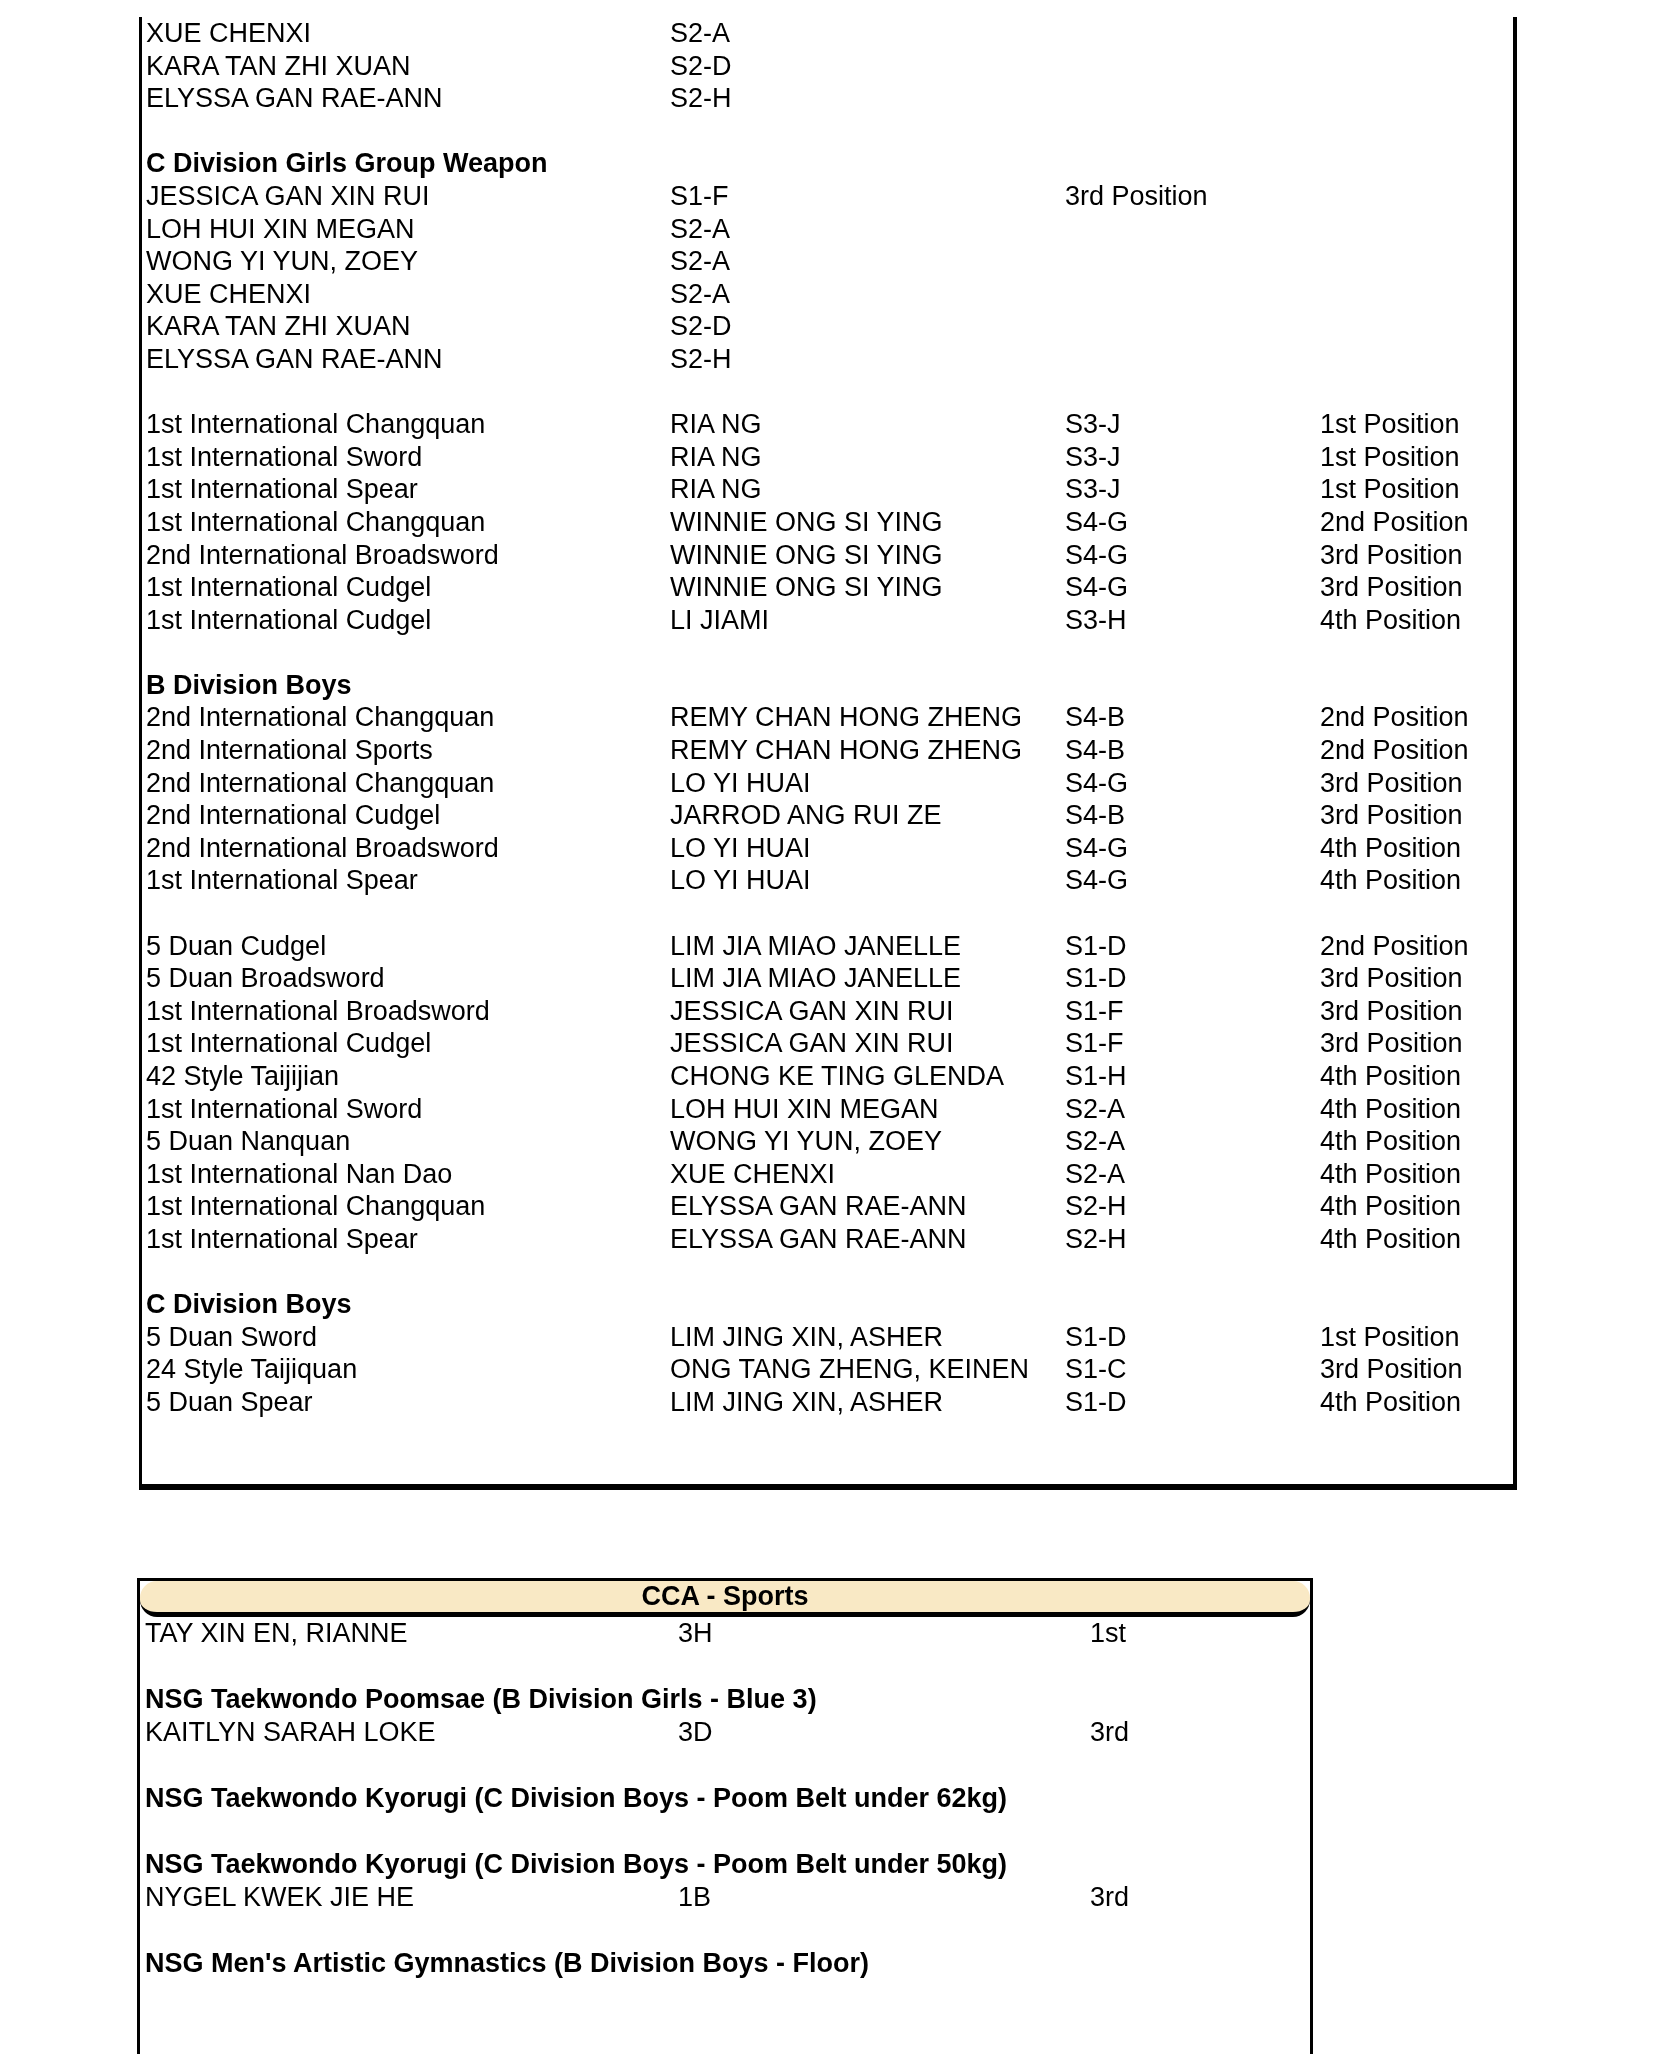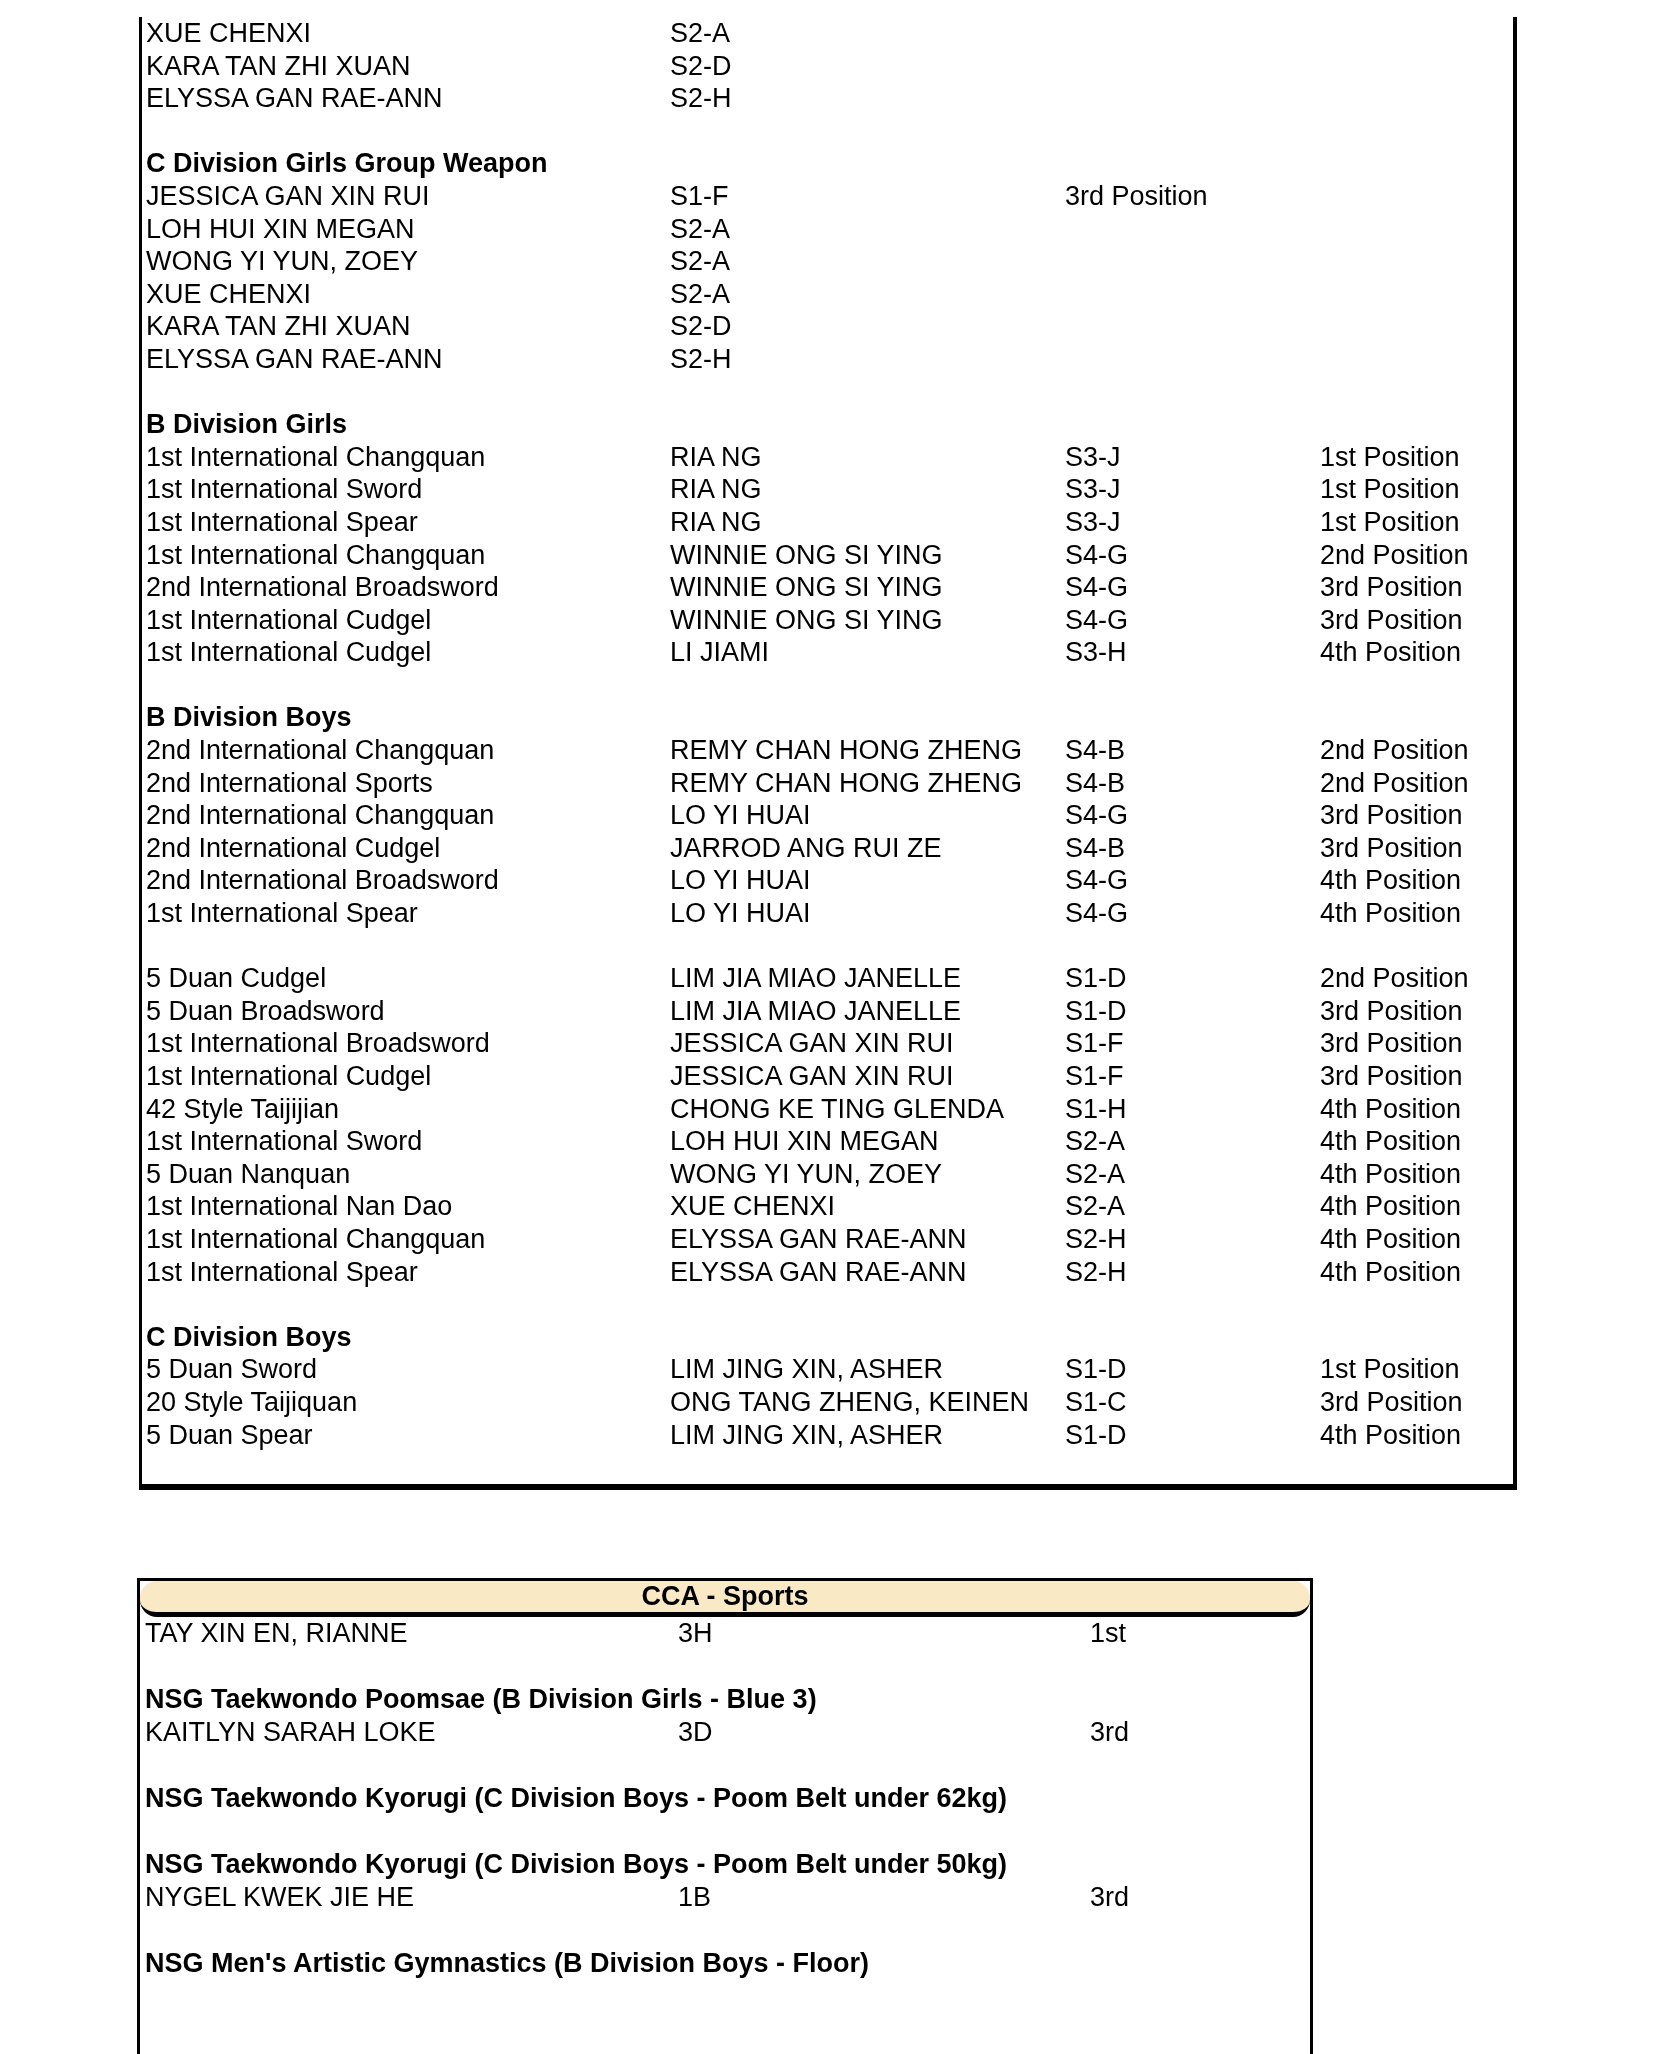--- a/index.html
+++ b/index.html
@@ -123,23 +123,20 @@
       </div>
       <div class="row">
         <span class="cell c1">KARA TAN ZHI XUAN</span>
         <span class="cell c2">S2-D</span>
       </div>
       <div class="row">
         <span class="cell c1">ELYSSA GAN RAE-ANN</span>
         <span class="cell c2">S2-H</span>
       </div>
       <div class="row"></div>
-      <div class="row bold">
-        <span class="cell c1">B Division Girls</span>
-      </div>
       <div class="row">
         <span class="cell c1">1st International Changquan</span>
         <span class="cell c2">RIA NG</span>
         <span class="cell c3">S3-J</span>
         <span class="cell c4">1st Position</span>
       </div>
       <div class="row">
         <span class="cell c1">1st International Sword</span>
         <span class="cell c2">RIA NG</span>
         <span class="cell c3">S3-J</span>
@@ -280,21 +277,21 @@
       <div class="row bold">
         <span class="cell c1">C Division Boys</span>
       </div>
       <div class="row">
         <span class="cell c1">5 Duan Sword</span>
         <span class="cell c2">LIM JING XIN, ASHER</span>
         <span class="cell c3">S1-D</span>
         <span class="cell c4">1st Position</span>
       </div>
       <div class="row">
-        <span class="cell c1">20 Style Taijiquan</span>
+        <span class="cell c1">24 Style Taijiquan</span>
         <span class="cell c2">ONG TANG ZHENG, KEINEN</span>
         <span class="cell c3">S1-C</span>
         <span class="cell c4">3rd Position</span>
       </div>
       <div class="row">
         <span class="cell c1">5 Duan Spear</span>
         <span class="cell c2">LIM JING XIN, ASHER</span>
         <span class="cell c3">S1-D</span>
         <span class="cell c4">4th Position</span>
       </div>

